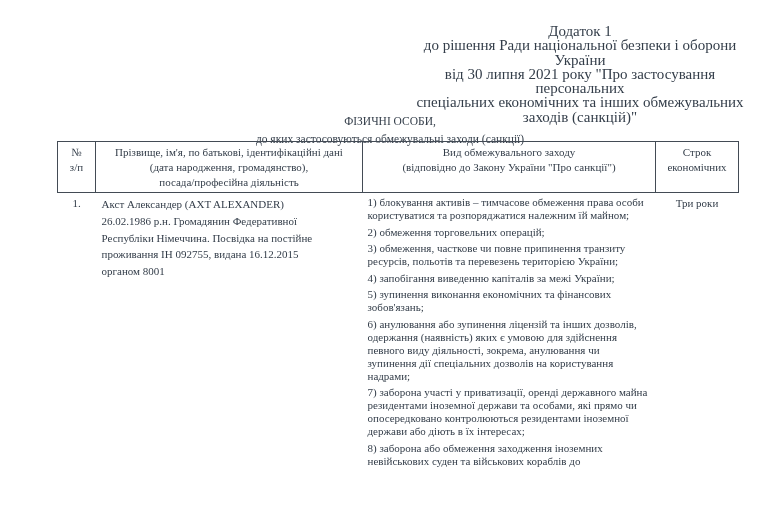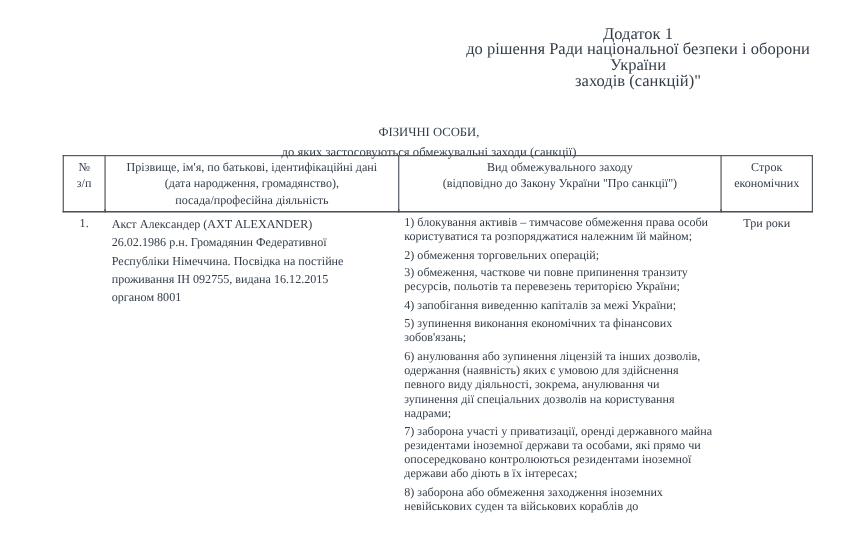--- a/index.html
+++ b/index.html
@@ -55,20 +55,22 @@
   .stub{position:absolute;width:1px;height:3px;background:#434b55;top:49px;}
 </style>
 </head>
 <body>
 
 <div class="page">
 
   <div class="appendix">
     <div>Додаток 1</div>
     <div>до рішення Ради національної безпеки і оборони України</div>
+    <div>від 30 липня 2021 року "Про застосування персональних</div>
+    <div>спеціальних економічних та інших обмежувальних</div>
     <div>заходів (санкцій)"</div>
   </div>
 
   <div class="doc-title">
     <div>ФІЗИЧНІ ОСОБИ,</div>
     <div>до яких застосовуються обмежувальні заходи (санкції)</div>
   </div>
 
   <div class="tbl-wrap">
     <table class="sanctions">

